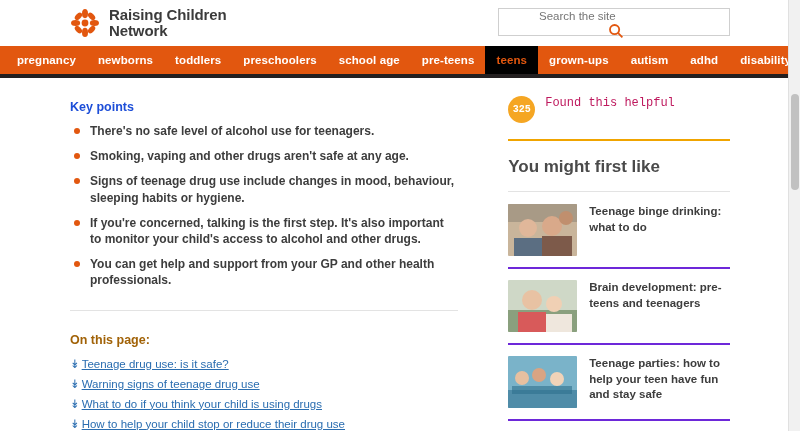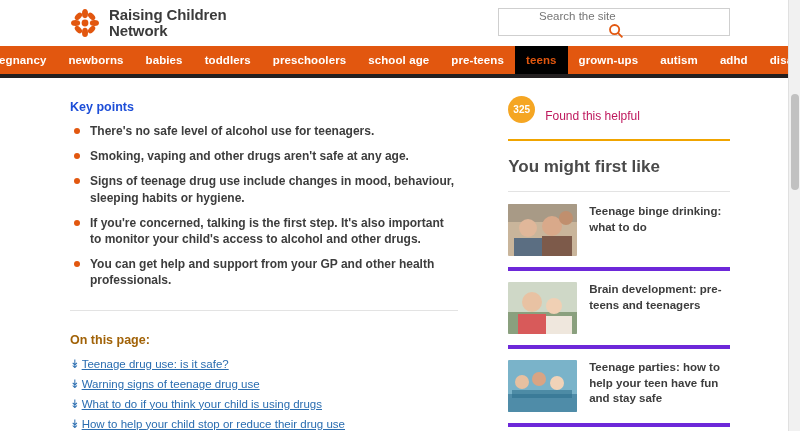--- a/index.html
+++ b/index.html
@@ -156,22 +156,23 @@
     margin-bottom: 6px;
     display: block;
     cursor: pointer;
   }
   .toc-link .arr { color: #2a6db0; margin-right: 2px; }
   .toc-link .lbl { text-decoration: underline; }
 
   
   .helpful {
     display: flex;
-    align-items: flex-end;
+    align-items: flex-start;
     gap: 10px;
+    font-family: Liberation Mono, monospace;
   }
   .helpful-badge {
     width: 27px; height: 27px;
     border-radius: 50%;
     background: #f5a623;
     color: #ffffff;
     font-size: 10px;
     font-weight: bold;
     display: flex;
     align-items: center;
@@ -193,21 +194,21 @@
   }
   .side-rule2 {
     border-top: 1px solid #e3e3e3;
     margin: 0 0 12px 0;
   }
   .card {
     display: flex;
     gap: 12px;
     padding-bottom: 11px;
     margin-bottom: 11px;
-    border-bottom: 4px solid #6d28d9;
+    border-bottom: 2px solid #6d28d9;
     cursor: pointer;
   }
   .card:last-child { border-bottom: 0; }
   .thumb {
     width: 69px; height: 52px;
     flex: 0 0 69px;
     border-radius: 1px;
     overflow: hidden;
     position: relative;
   }
@@ -271,21 +272,20 @@
           <circle cx="6.6" cy="6.6" r="4.6" fill="none" stroke="#e2570f" stroke-width="1.8"></circle>
           <line x1="10.2" y1="10.2" x2="14.4" y2="14.4" stroke="#e2570f" stroke-width="1.8"></line>
         </svg>
       </span>
     </div>
   </div>
 
   <div class="nav">
     <div class="nav-item">pregnancy</div>
     <div class="nav-item">newborns</div>
-    <div class="nav-item">babies</div>
     <div class="nav-item">toddlers</div>
     <div class="nav-item">preschoolers</div>
     <div class="nav-item">school age</div>
     <div class="nav-item">pre-teens</div>
     <div class="nav-item active">teens</div>
     <div class="nav-item">grown-ups</div>
     <div class="nav-item">autism</div>
     <div class="nav-item">adhd</div>
     <div class="nav-item">disability</div>
   </div>

